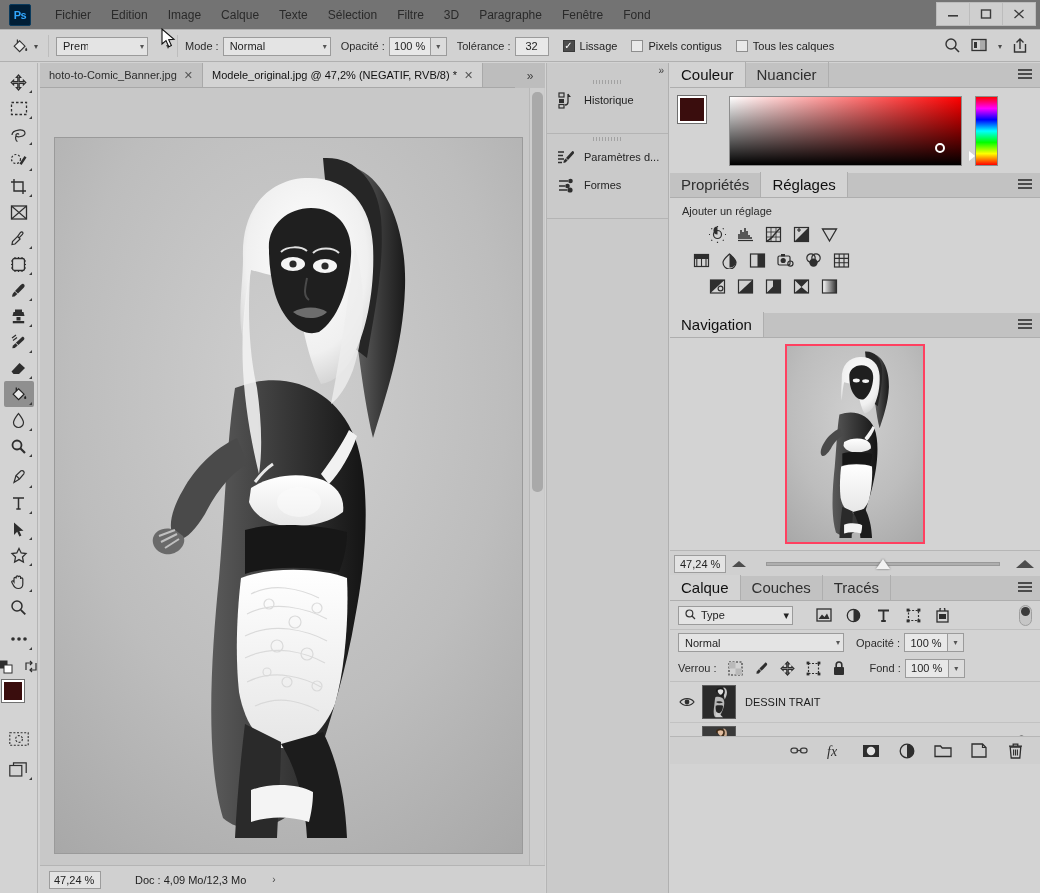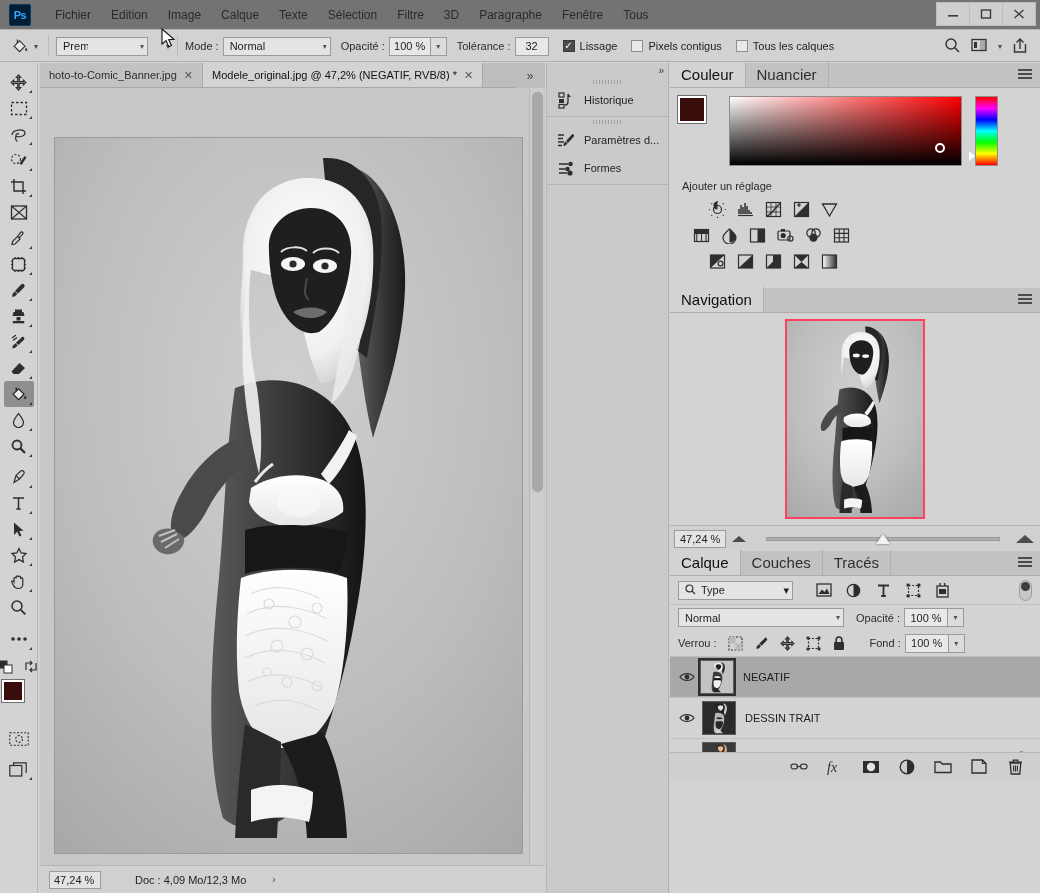--- a/index.html
+++ b/index.html
@@ -144,21 +144,21 @@
   }
 
   
   .icondock{
     position:absolute; left:546px; top:63px; width:123px; height:830px;
     background:#cacaca; border-left:1px solid #b5b5b5; border-right:1px solid #b0b0b0;
   }
   .dock-arrows{
     position:absolute; right:4px; top:2px; font-size:10px; color:#3a3a3a;
   }
-  .dock-group{ border-bottom:1px solid #b4b4b4; padding-bottom:2px; }
+  .dock-group{ border-bottom:1px solid #b4b4b4; padding-bottom:19px; }
   .grip{ height:9px; display:flex;align-items:center;justify-content:center; }
   .grip i{
     display:block; width:30px;height:4px;
     background:repeating-linear-gradient(90deg,#a2a2a2 0 1px, transparent 1px 3px);
   }
   .dock-item{
     display:flex;align-items:center; gap:8px; height:28px; padding-left:10px;
     font-size:11px; color:#232323;
   }
   .dock-item .ic{ width:19px;height:19px; display:flex;align-items:center;justify-content:center; }
@@ -296,21 +296,21 @@
       <div class="menu-item">Fichier</div>
       <div class="menu-item">Edition</div>
       <div class="menu-item">Image</div>
       <div class="menu-item">Calque</div>
       <div class="menu-item">Texte</div>
       <div class="menu-item">Sélection</div>
       <div class="menu-item">Filtre</div>
       <div class="menu-item">3D</div>
       <div class="menu-item">Paragraphe</div>
       <div class="menu-item">Fenêtre</div>
-      <div class="menu-item">Tous</div>
+      <div class="menu-item">Fond</div>
     </div>
     <div class="win-btns">
       <div class="win-btn">
         <svg width="12" height="10">
             <rect x="1" y="6" width="10" height="1.6" fill="#3a3a3a"></rect>
           </svg>
       </div>
       <div class="win-btn">
         <svg width="12" height="10">
             <rect x="1.5" y="1" width="9" height="8" fill="none" stroke="#3a3a3a" stroke-width="1.4"></rect>
@@ -773,20 +773,29 @@
         <div class="cp-field">
           <span class="cp-ring"></span>
         </div>
         <div class="cp-hue">
           <span class="cp-hue-mark"></span>
         </div>
       </div>
     </div>
 
     <div class="panel">
+      <div class="ptabs">
+        <div class="ptab">Propriétés</div>
+        <div class="ptab active">Réglages</div>
+        <div class="pmenu">
+            <i></i>
+            <i></i>
+            <i></i>
+          </div>
+      </div>
       <div class="adjbody">
         <div class="adj-title">Ajouter un réglage</div>
 
         <div class="adj-row" style="padding-left:26px">
           <span class="adj-ico">
             <svg width="17" height="17" viewBox="0 0 17 17">
                 <circle cx="8.5" cy="8.5" r="4" fill="none" stroke="#2e2e2e" stroke-width="1.2"></circle>
                 <path d="M8.5 8.5 a4 4 0 0 1 0 -8 z" fill="#2e2e2e"></path>
                 <path d="M8.5 1 V-0.2 M8.5 17 V15.8 M1 8.5 H-0.2 M16 8.5 H17.2 M3.2 3.2 L2.3 2.3 M13.8 13.8 L14.7 14.7 M13.8 3.2 L14.7 2.3 M3.2 13.8 L2.3 14.7" stroke="#2e2e2e" stroke-width="1.2"></path>
               </svg>
@@ -1058,42 +1067,20 @@
         </div>
         <span class="opt-label" style="margin-left:22px">Fond :</span>
         <div style="display:flex">
           <div class="numbox" style="width:44px">100 %</div>
           <div class="spin">▾</div>
         </div>
       </div>
 
       <div class="layer-list">
 
-        <div class="layer-row sel">
-          <span class="eye">
-            <svg width="16" height="12" viewBox="0 0 16 12">
-                <path d="M1 6 C4 1.5 12 1.5 15 6 C12 10.5 4 10.5 1 6 Z" fill="none" stroke="#2e2e2e" stroke-width="1.2"></path>
-                <circle cx="8" cy="6" r="2.4" fill="#2e2e2e"></circle>
-              </svg>
-          </span>
-          <span class="lthumb framed">
-            <svg viewBox="0 0 467 715" preserveAspectRatio="none" style="width:100%;height:100%;display:block">
-              <rect width="467" height="715" fill="#c3c3c3"></rect>
-              <path d="M300 30 C330 40 352 90 350 150 C348 210 330 260 318 300 C306 250 300 180 292 120 Z" fill="#303030"></path>
-              <path d="M180 250 C230 230 280 250 300 300 C318 350 310 430 300 480 C290 540 270 600 250 660 C230 690 190 700 168 680 C150 620 156 520 164 440 C170 370 172 300 180 250 Z" fill="#3a3a3a"></path>
-              <path d="M188 120 C186 70 214 42 250 40 C292 38 316 66 318 108 C320 150 312 190 300 214 L266 246 C250 214 244 170 240 140 C226 140 196 132 196 132 Z" fill="#f2f2f2"></path>
-              <path d="M214 112 C212 88 232 70 256 70 C282 70 298 90 296 118 C294 152 282 182 264 194 C246 200 220 160 214 112 Z" fill="#1f1f1f"></path>
-              <path d="M196 350 C230 332 272 340 288 374 C262 390 216 390 194 364 Z" fill="#fbfbfb"></path>
-              <path d="M190 392 C230 384 270 388 292 394 L284 434 C250 426 212 428 190 436 Z" fill="#141414"></path>
-              <path d="M186 440 C216 428 268 430 292 440 C292 520 268 606 226 610 C188 604 180 516 186 440 Z" fill="#f4f4f4"></path>
-              <path d="M226 606 L292 700 L180 700 C182 660 190 600 190 586 Z" fill="#242424"></path>
-            </svg>
-          </span>
-          <span class="lname">NEGATIF</span>
-        </div>
 
         <div class="layer-row">
           <span class="eye">
             <svg width="16" height="12" viewBox="0 0 16 12">
                 <path d="M1 6 C4 1.5 12 1.5 15 6 C12 10.5 4 10.5 1 6 Z" fill="none" stroke="#2e2e2e" stroke-width="1.2"></path>
                 <circle cx="8" cy="6" r="2.4" fill="#2e2e2e"></circle>
               </svg>
           </span>
           <span class="lthumb" style="margin-left:4px">
             <svg viewBox="0 0 467 715" preserveAspectRatio="none" style="width:100%;height:100%;display:block">

